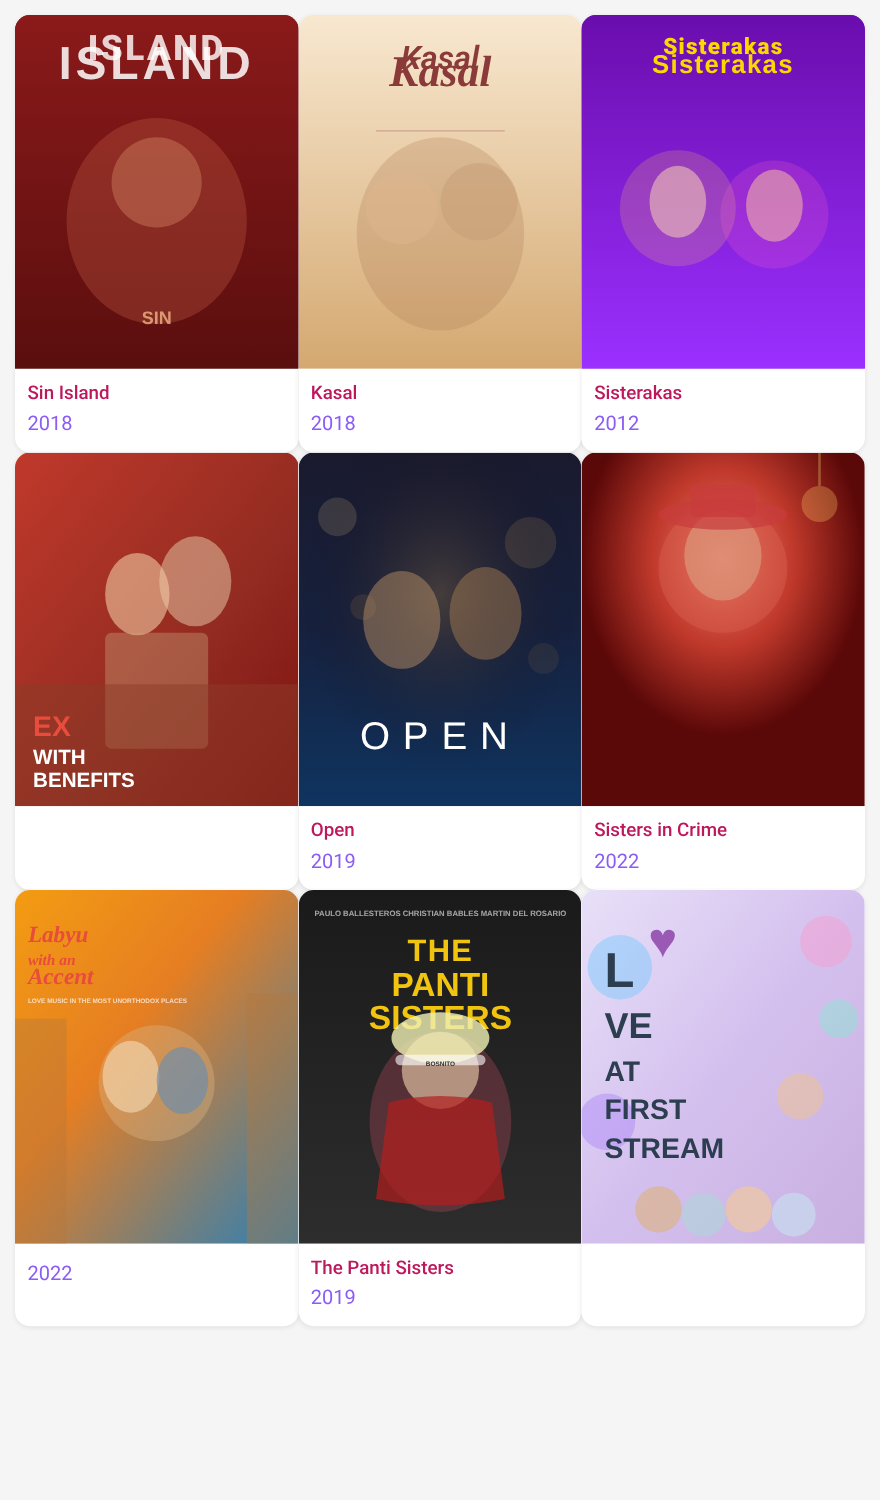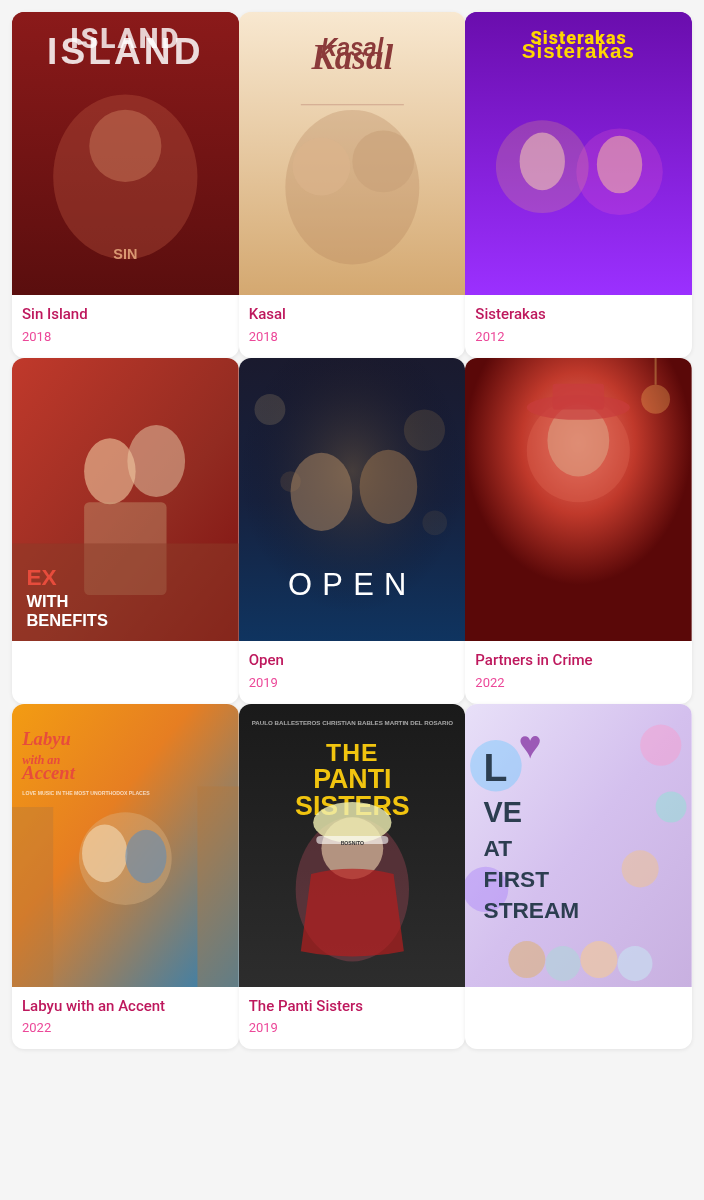--- a/index.html
+++ b/index.html
@@ -41,22 +41,22 @@
     .card-info {
       padding: 10px 10px 14px;
     }
     .card-title {
       font-size: 15px;
       font-weight: 500;
       color: #be185d;
       line-height: 1.3;
     }
     .card-year {
-      font-size: 13px;
-      color: #ec4899;
+      font-size: 16px;
+      color: #8b5cf6;
       margin-top: 4px;
     }
 
     
     .poster-sin-island {
       background: linear-gradient(180deg, #8b1a1a 0%, #5a0e0e 100%);
     }
     .poster-sin-island::before {
       content: 'ISLAND';
       position: absolute;
@@ -260,21 +260,21 @@
 
           <ellipse cx="110" cy="48" rx="50" ry="12" fill="rgba(200,60,60,0.7)"></ellipse>
           <rect x="85" y="25" width="50" height="25" rx="3" fill="rgba(200,60,60,0.8)"></rect>
 
           <circle cx="185" cy="40" r="14" fill="rgba(255,200,100,0.3)"></circle>
           <line x1="185" y1="0" x2="185" y2="26" stroke="rgba(200,150,80,0.5)" stroke-width="2"></line>
         </svg>
       </div>
     </div>
     <div class="card-info">
-      <div class="card-title">Partners in Crime</div>
+      <div class="card-title">Sisters in Crime</div>
       <div class="card-year">2022</div>
     </div>
   </div>
 
   <div class="card">
     <div class="card-poster">
       <div class="poster-bg">
         <svg width="100%" height="100%" viewBox="0 0 220 275" xmlns="http://www.w3.org/2000/svg">
           <defs>
             <linearGradient id="g7" x1="0" y1="0" x2="1" y2="1">
@@ -293,21 +293,20 @@
           <ellipse cx="130" cy="148" rx="20" ry="26" fill="rgba(100,140,180,0.6)"></ellipse>
 
           <text x="10" y="40" fill="#e74c3c" font-size="18" font-weight="900" font-family="Georgia, serif" font-style="italic">Labyu</text>
           <text x="10" y="58" fill="#e74c3c" font-size="12" font-weight="700" font-family="Georgia, serif" font-style="italic">with an</text>
           <text x="10" y="73" fill="#e74c3c" font-size="18" font-weight="900" font-family="Georgia, serif" font-style="italic">Accent</text>
           <text x="10" y="88" fill="rgba(255,255,255,0.7)" font-size="5" font-family="sans-serif">LOVE MUSIC IN THE MOST UNORTHODOX PLACES</text>
         </svg>
       </div>
     </div>
     <div class="card-info">
-      <div class="card-title">Labyu with an Accent</div>
       <div class="card-year">2022</div>
     </div>
   </div>
 
   <div class="card">
     <div class="card-poster">
       <div class="poster-bg">
         <svg width="100%" height="100%" viewBox="0 0 220 275" xmlns="http://www.w3.org/2000/svg">
           <defs>
             <linearGradient id="g8" x1="0" y1="0" x2="0" y2="1">

